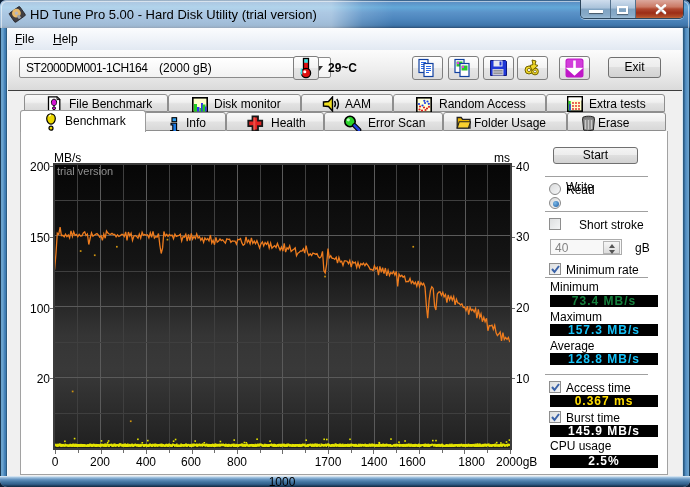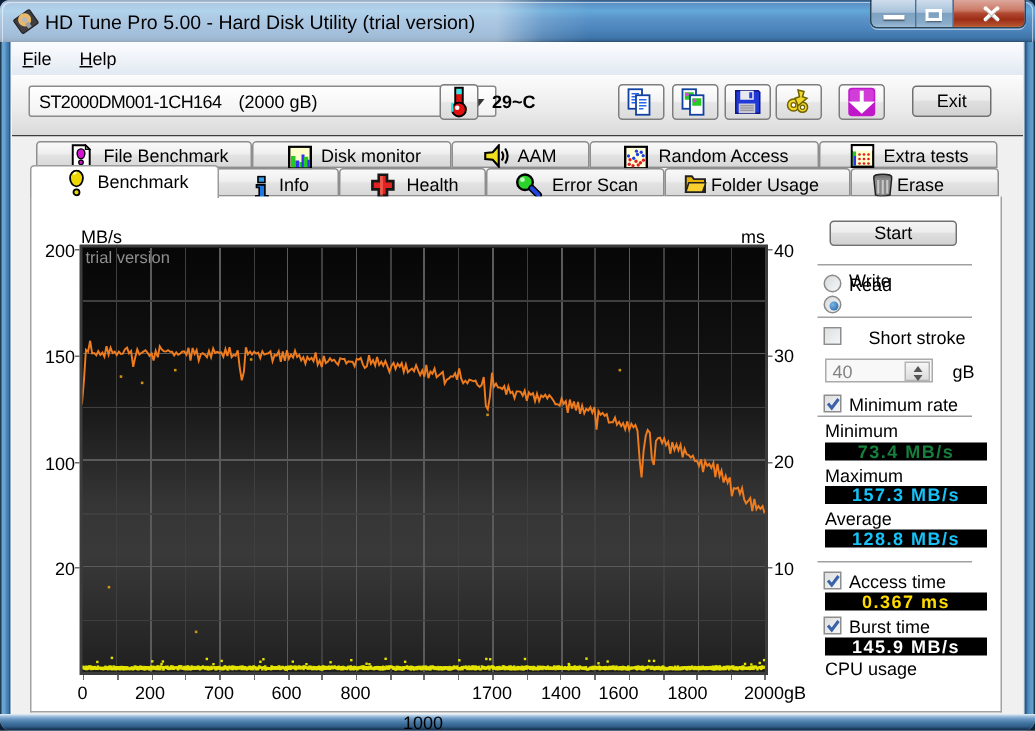--- a/index.html
+++ b/index.html
@@ -335,28 +335,28 @@
   <div class="abs" style="left:50px;top:308px;width:3px;height:1px;background:#6e6e6e"></div>
   <div class="abs" style="left:50px;top:378px;width:3px;height:1px;background:#6e6e6e"></div>
   <div class="abs" style="left:512px;top:166px;width:3px;height:1px;background:#6e6e6e"></div>
   <div class="abs" style="left:512px;top:237px;width:3px;height:1px;background:#6e6e6e"></div>
   <div class="abs" style="left:512px;top:308px;width:3px;height:1px;background:#6e6e6e"></div>
   <div class="abs" style="left:512px;top:378px;width:3px;height:1px;background:#6e6e6e"></div>
   </div>
   <div id="xlabels">
       <div class="axl" style="left:35px;top:455px;width:40px;text-align:center">0</div>
       <div class="axl" style="left:80px;top:455px;width:40px;text-align:center">200</div>
-      <div class="axl" style="left:126px;top:455px;width:40px;text-align:center">700</div>
+      <div class="axl" style="left:126px;top:455px;width:40px;text-align:center">400</div>
       <div class="axl" style="left:171px;top:455px;width:40px;text-align:center">600</div>
       <div class="axl" style="left:217px;top:455px;width:40px;text-align:center">800</div>
       <div class="axl" style="left:262px;top:475px;width:40px;text-align:center">1000</div>
       <div class="axl" style="left:308px;top:455px;width:40px;text-align:center">1700</div>
       <div class="axl" style="left:354px;top:455px;width:40px;text-align:center">1400</div>
       <div class="axl" style="left:399px;top:455px;width:40px;text-align:left">1600</div>
-      <div class="axl" style="left:445px;top:455px;width:40px;text-align:left">1800</div>
+      <div class="axl" style="left:445px;top:455px;width:40px;text-align:right">1800</div>
       <div class="axl" style="left:496px;top:455px">2000gB</div>
     </div>
   <svg width="459" height="287" style="position:absolute;left:53px;top:163px">
 <defs>
         <linearGradient id="plotbg" x1="0" y1="0" x2="0" y2="1">
 <stop offset="0" stop-color="#060606"></stop>
           <stop offset="0.35" stop-color="#151515"></stop>
 <stop offset="0.60" stop-color="#353535"></stop>
           <stop offset="0.72" stop-color="#393939"></stop>
 <stop offset="1" stop-color="#1f1f1f"></stop>
@@ -2005,13 +2005,14 @@
   <div class="rlab" style="left:566px;top:381px">Access time</div>
   <div class="vbox" style="top:395px;color:#ffdc00">0.367 ms</div>
   <div class="cb" style="left:549px;top:411px">
       <svg width="11" height="11" style="display:block">
         <path d="M2 5l2.5 3L9 2" fill="none" stroke="#3a62a8" stroke-width="2"></path>
       </svg>
     </div>
   <div class="rlab" style="left:566px;top:411px">Burst time</div>
   <div class="vbox" style="top:425px;color:#ffffff">145.9 MB/s</div>
   <div class="rlab" style="left:550px;top:439px">CPU usage</div>
+  <div class="vbox" style="top:455px;height:13px;line-height:13px;color:#ffffff">2.5%</div>
 </div>
 
 </body></html>

